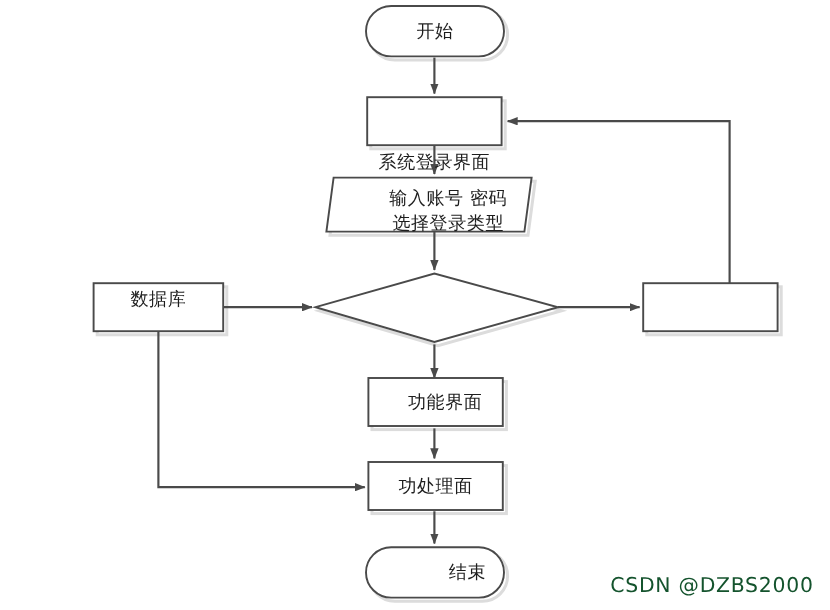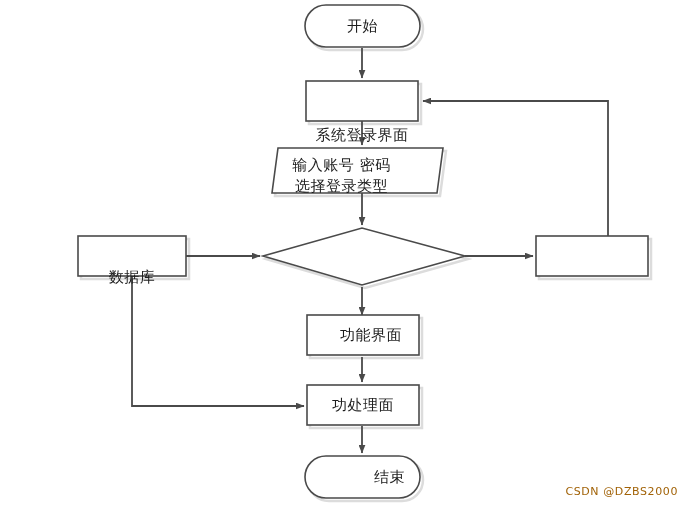--- a/index.html
+++ b/index.html
@@ -34,22 +34,22 @@
     font-size: 15px;
     line-height: 21px;
     letter-spacing: 0.5px;
     pointer-events: none;
     white-space: pre-line;
   }
   .watermark {
     position: absolute;
     right: 14px;
     bottom: 10px;
-    color: #a16207;
-    font-size: 11px;
+    color: #14532d;
+    font-size: 17px;
     letter-spacing: 0.6px;
     font-family: "DejaVu Sans", "Liberation Sans", sans-serif;
   }
 </style>
 </head>
 <body>
 
 <div id="canvas">
 
   <svg id="flow-svg" viewBox="0 0 692 508">
@@ -104,25 +104,25 @@
       <rect x="307" y="315" width="112" height="40"></rect>
       <rect x="307" y="385" width="112" height="40"></rect>
       <rect x="305" y="456" width="115" height="42" rx="21"></rect>
     </g>
   </svg>
 
   <div class="node-label" style="left:305px; top:5px; width:115px; height:42px;">开始</div>
 
   <div class="node-label" style="left:306px; top:81px; width:112px; height:40px;margin-top:34px;">系统登录界面</div>
 
-  <div class="node-label" style="left:256px; top:148px; width:171px; height:55px;">输入账号 密码
+  <div class="node-label" style="left:288px; top:148px; width:171px; height:55px;">输入账号 密码
 选择登录类型</div>
 
 
-  <div class="node-label" style="left:78px; top:236px; width:108px; height:26px;margin-top:28px;">数据库</div>
+  <div class="node-label" style="left:78px; top:236px; width:108px; height:26px;">数据库</div>
 
 
   <div class="node-label" style="left:307px; top:315px; width:128px; height:40px;">功能界面</div>
 
   <div class="node-label" style="left:307px; top:385px; width:112px; height:40px;text-align:right;">功处理面</div>
 
   <div class="node-label" style="left:305px; top:456px; width:115px; height:42px;padding-left:27px;">结束</div>
 
   <div class="watermark">CSDN @DZBS2000</div>
 

